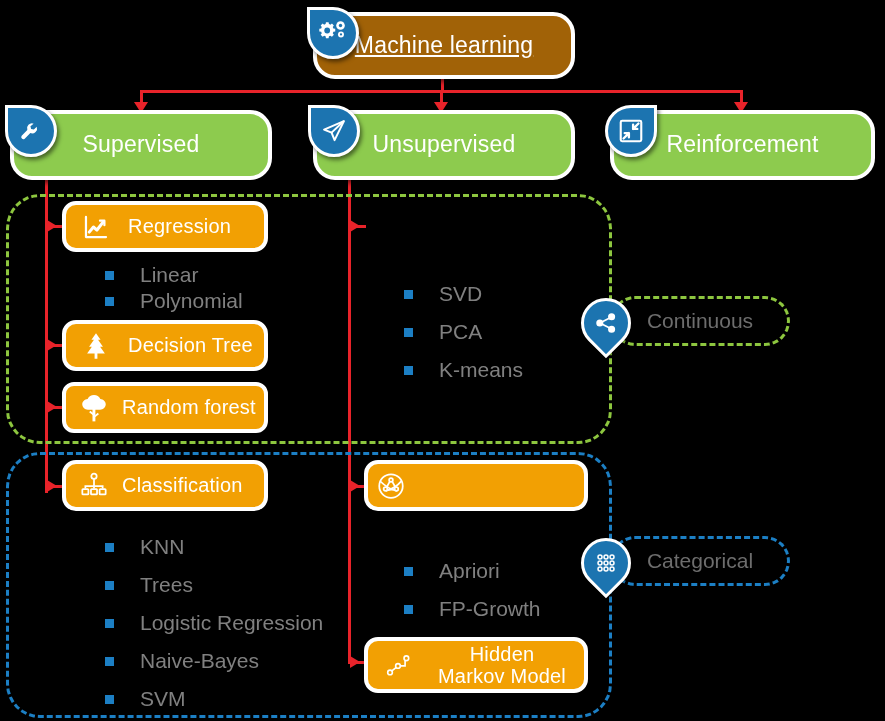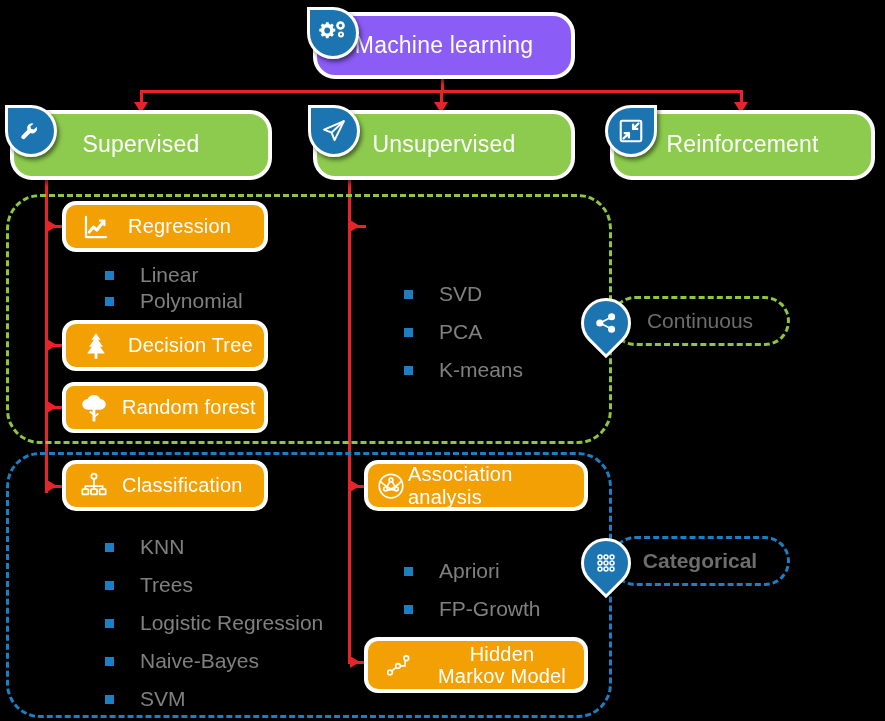--- a/index.html
+++ b/index.html
@@ -20,21 +20,21 @@
   .region{position:absolute;border-radius:34px;box-sizing:border-box;}
   .region.green{border:3px dashed #8DC63F;}
   .region.blue{border:3px dashed #1C7FC4;}
 
   
   .card{position:absolute;box-sizing:border-box;border-radius:16px;
         border:4px solid #fff;display:flex;align-items:center;
         color:#fff;box-shadow:2px 3px 5px rgba(0,0,0,.55);}
   .card .label{font-weight:400;letter-spacing:.2px;line-height:1.12;}
 
-  .card.teal{background:#8b5cf6;border-radius:22px;}
+  .card.teal{background:#a16207;border-radius:22px;text-decoration:underline;}
   .card.green{background:#8DCB4E;border-radius:22px;}
   .card.orange{background:#F2A003;border-radius:14px;border-width:4px;}
 
   .card.teal .label,.card.green .label{font-size:23px;}
   .card.orange .label{font-size:20px;}
 
   
   .ctr{justify-content:center;text-align:center;}
 
   
@@ -45,21 +45,21 @@
      border:3px solid #fff;box-sizing:border-box;}
   .pin .gly{position:absolute;inset:0;display:flex;align-items:center;
      justify-content:center;color:#fff;z-index:2;}
   .pin.flip .drop{border-radius:50% 0 50% 50%;}
 
   
   .badge{position:absolute;box-sizing:border-box;border-radius:26px;
      display:flex;align-items:center;justify-content:center;
      color:#6d6d6d;font-size:21px;}
   .badge.green{border:3px dashed #8DC63F;}
-  .badge.blue{border:3px dashed #1C7FC4;font-weight:bold;}
+  .badge.blue{border:3px dashed #1C7FC4;}
   .bpin{position:absolute;width:50px;height:50px;z-index:8;}
   .bpin .drop{position:absolute;inset:0;background:#1C74B0;
      border-radius:50% 50% 0 50%;transform:rotate(45deg);
      border:3px solid #fff;box-sizing:border-box;
      box-shadow:1px 2px 4px rgba(0,0,0,.5);}
   .bpin .gly{position:absolute;inset:0;display:flex;align-items:center;
      justify-content:center;color:#fff;z-index:2;}
 
   
   .blist{position:absolute;}
@@ -284,21 +284,20 @@
     <span class="ico" style="width:30px;height:30px;">
       <svg width="30" height="30" viewBox="0 0 24 24" fill="none" stroke="#fff" stroke-width="1.4">
         <circle cx="12" cy="12" r="9.4"></circle>
         <circle cx="12" cy="7.2" r="1.5"></circle>
         <circle cx="7.6" cy="14.4" r="1.5"></circle>
         <circle cx="16.3" cy="14.4" r="1.5"></circle>
         <path d="M11 8.5L8.5 13M13 8.5l2.5 4.5M9.1 14.8h5.7"></path>
         <path d="M3.6 8.4c3.4 3.4 8.1 6.4 13.4 7.6M20.3 8.1c-3 3.6-7.5 6.5-12.4 7.9"></path>
       </svg>
     </span>
-    <span class="label" style="margin-left:2px;">Association analysis</span>
   </div>
 
   <div class="blist" style="left:404px;top:552px;">
     <div class="row" style="height:38px;">
       <span class="bul"></span>
       <span class="txt">Apriori</span>
     </div>
     <div class="row" style="height:38px;">
       <span class="bul"></span>
       <span class="txt">FP-Growth</span>

